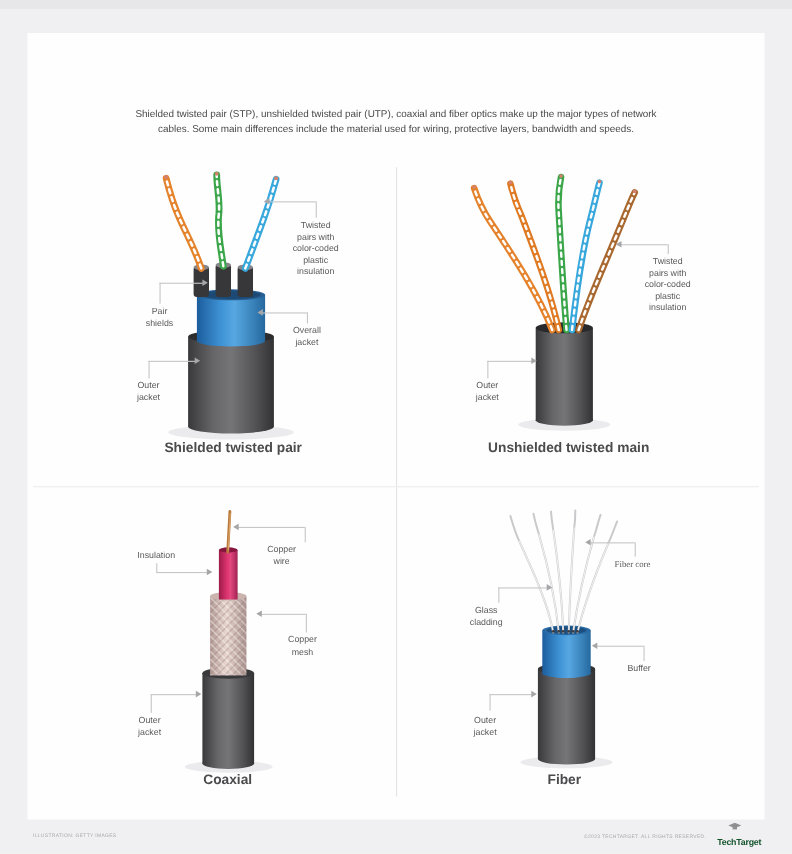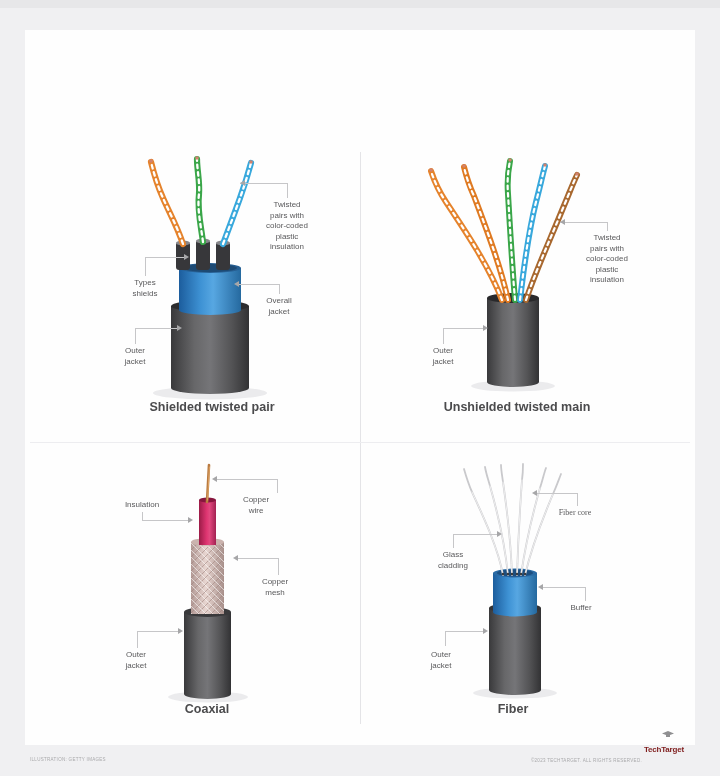--- a/index.html
+++ b/index.html
@@ -19,31 +19,33 @@
   .caption{position:absolute;top:250px;width:300px;text-align:center;font-size:12.5px;
            font-weight:bold;color:#4b4b4d;}
   .lh{position:absolute;height:0;border-top:1px solid #c6c6c8;}
   .lv{position:absolute;width:0;border-left:1px solid #c6c6c8;}
   .ar{position:absolute;width:0;height:0;border-top:3px solid transparent;border-bottom:3px solid transparent;}
   .ar.left{border-right:5px solid #a6a6a8;}
   .ar.right{border-left:5px solid #a6a6a8;}
   .cable{position:absolute;left:0;top:0;}
   .footer-credit{position:absolute;left:30px;top:757px;font-size:4.5px;letter-spacing:.3px;color:#a9a9ab;}
   .footer-copy{position:absolute;right:78px;top:758px;font-size:4.5px;letter-spacing:.3px;color:#a9a9ab;}
-  .logo{position:absolute;right:28px;top:731px;width:48px;text-align:left;color:#7f1d1d;}
+  .logo{position:absolute;right:28px;top:748px;width:48px;text-align:right;color:#14532d;}
   .logo .cap{display:block;margin:0 auto 0;width:12px;height:7px;}
   .logo .word{font-size:8px;font-weight:bold;letter-spacing:-0.2px;}
 </style>
 </head>
 <body>
 
 <div class="stage">
   <div class="topstrip"></div>
   <div class="card"></div>
 
+  <div class="subtitle">Shielded twisted pair (STP), unshielded twisted pair (UTP), coaxial and fiber optics make up the major types of network
+cables. Some main differences include the material used for wiring, protective layers, bandwidth and speeds.</div>
 
   <div class="div-v"></div>
   <div class="div-h"></div>
 
   <svg width="0" height="0" style="position:absolute">
     <defs>
       <linearGradient id="gJacket" x1="0" y1="0" x2="1" y2="0">
         <stop offset="0" stop-color="#39393b"></stop>
           <stop offset="0.3" stop-color="#676769"></stop>
         <stop offset="0.5" stop-color="#757578"></stop>
@@ -111,21 +113,21 @@
 
     <div class="lbl" style="left:217px;top:50px;width:80px;">Twisted
 pairs with
 color-coded
 plastic
 insulation</div>
     <div class="lh" style="left:210px;top:33px;width:47px;"></div>
     <div class="lv" style="left:257px;top:33px;height:15px;"></div>
     <div class="ar left" style="left:210px;top:30px;"></div>
 
-    <div class="lbl" style="left:95px;top:128px;width:40px;">Types
+    <div class="lbl" style="left:95px;top:128px;width:40px;">Pair
 shields</div>
     <div class="lv" style="left:115px;top:107px;height:19px;"></div>
     <div class="lh" style="left:115px;top:107px;width:42px;"></div>
     <div class="ar right" style="left:154px;top:104px;"></div>
 
     <div class="lbl" style="left:224px;top:146px;width:50px;">Overall
 jacket</div>
     <div class="lh" style="left:206px;top:134px;width:43px;"></div>
     <div class="lv" style="left:249px;top:134px;height:10px;"></div>
     <div class="ar left" style="left:204px;top:131px;"></div>
@@ -269,21 +271,21 @@
             <circle cx="165" cy="122" r="1.3"></circle>
         </g>
       </g>
     </svg>
 
     <div class="lbl" style="left:185px;top:56px;width:60px;font-family:Liberation Serif, serif;">Fiber core</div>
     <div class="lh" style="left:174px;top:41px;width:43px;"></div>
     <div class="lv" style="left:217px;top:41px;height:13px;"></div>
     <div class="ar left" style="left:172px;top:38px;"></div>
 
-    <div class="lbl" style="left:68px;top:98px;width:50px;">Glass
+    <div class="lbl" style="left:57px;top:98px;width:50px;">Glass
 cladding</div>
     <div class="lv" style="left:93px;top:82px;height:14px;"></div>
     <div class="lh" style="left:93px;top:82px;width:45px;"></div>
     <div class="ar right" style="left:137px;top:79px;"></div>
 
     <div class="lbl" style="left:196px;top:151px;width:50px;">Buffer</div>
     <div class="lh" style="left:180px;top:135px;width:45px;"></div>
     <div class="lv" style="left:225px;top:135px;height:14px;"></div>
     <div class="ar left" style="left:178px;top:132px;"></div>
 

